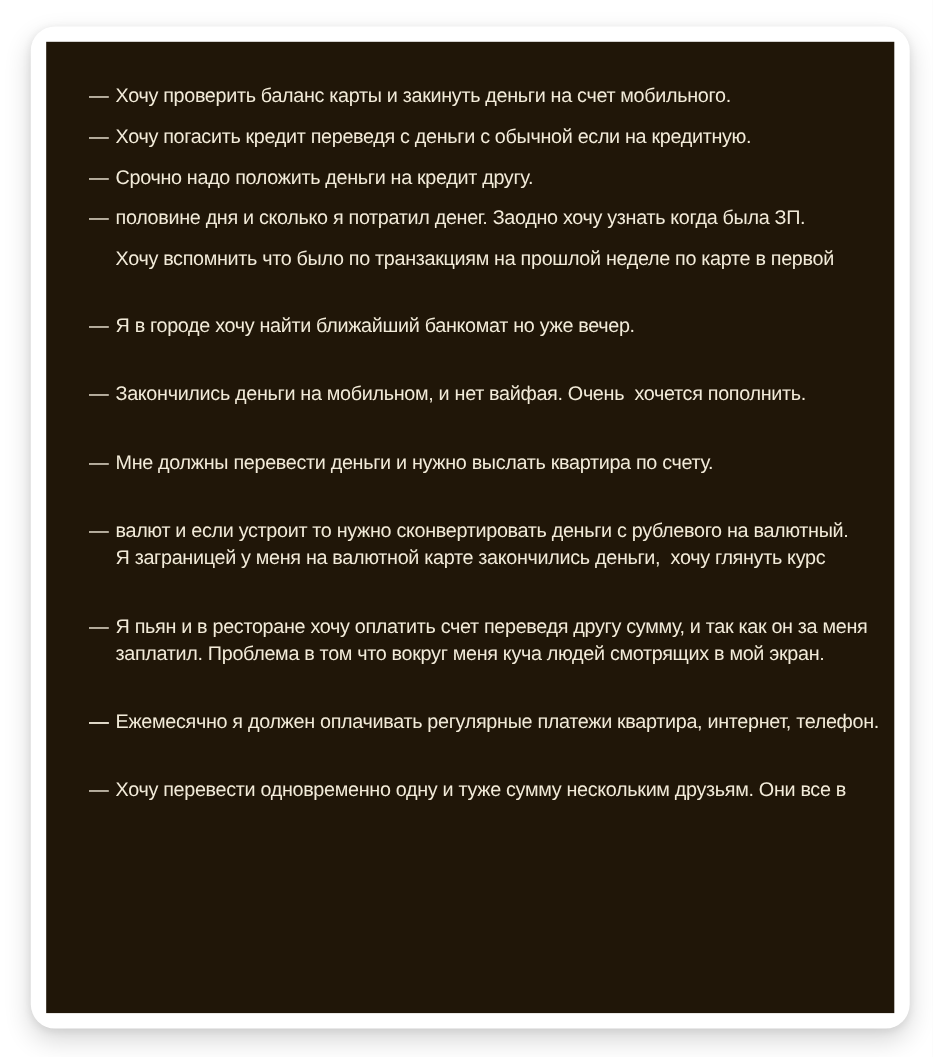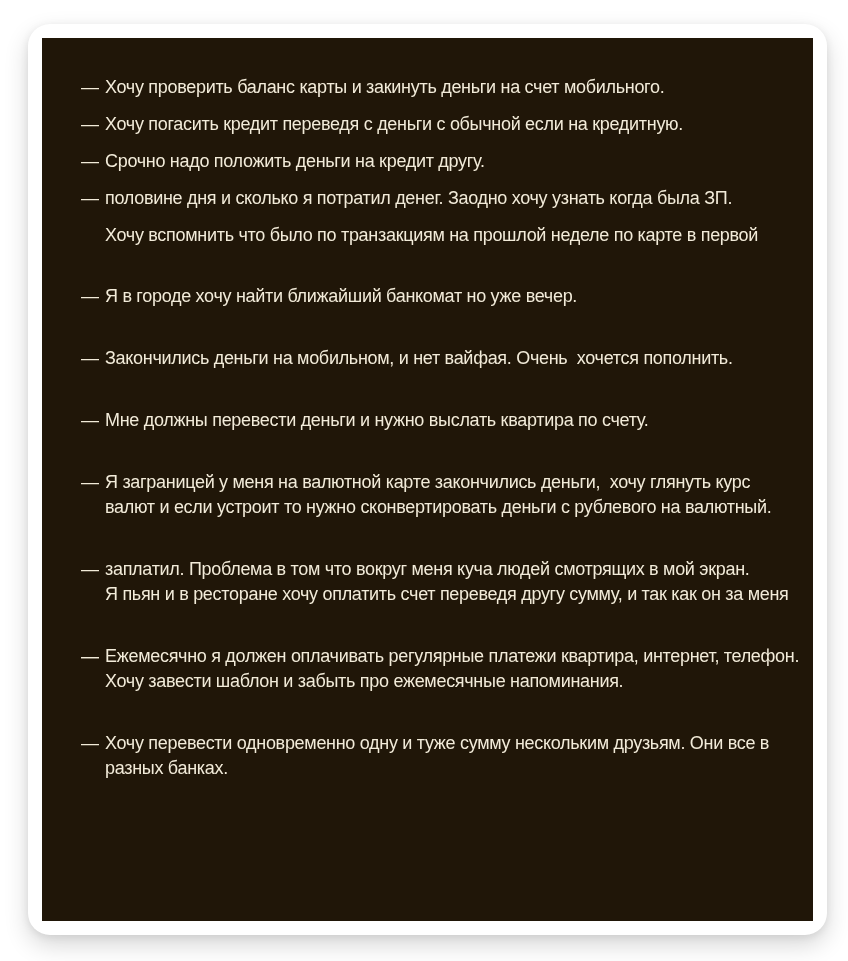--- a/index.html
+++ b/index.html
@@ -89,41 +89,39 @@
         <div class="line">Закончились деньги на мобильном, и нет вайфая. Очень  хочется пополнить.</div>
       </div>
 
       <div class="item group-b">
         <span class="dash">—</span>
         <div class="line">Мне должны перевести деньги и нужно выслать квартира по счету.</div>
       </div>
 
       <div class="item group-b">
         <span class="dash">—</span>
+        <div class="line">валют и если устроит то нужно сконвертировать деньги с рублевого на валютный.</div>
         <div class="line">Я заграницей у меня на валютной карте закончились деньги,  хочу глянуть курс</div>
-        <div class="line">валют и если устроит то нужно сконвертировать деньги с рублевого на валютный.</div>
       </div>
 
       <div class="item group-b">
         <span class="dash">—</span>
+        <div class="line">Я пьян и в ресторане хочу оплатить счет переведя другу сумму, и так как он за меня</div>
         <div class="line">заплатил. Проблема в том что вокруг меня куча людей смотрящих в мой экран.</div>
-        <div class="line">Я пьян и в ресторане хочу оплатить счет переведя другу сумму, и так как он за меня</div>
       </div>
 
       <div class="item group-b">
         <span class="dash">—</span>
       </div>
 
       <div class="item group-b">
         <span class="dash">—</span>
         <div class="line">Ежемесячно я должен оплачивать регулярные платежи квартира, интернет, телефон.</div>
-        <div class="line">Хочу завести шаблон и забыть про ежемесячные напоминания.</div>
       </div>
 
       <div class="item group-b">
         <span class="dash">—</span>
         <div class="line">Хочу перевести одновременно одну и туже сумму нескольким друзьям. Они все в</div>
-        <div class="line">разных банках.</div>
       </div>
 
     </div>
   </div>
 </div>
 
 </body></html>

